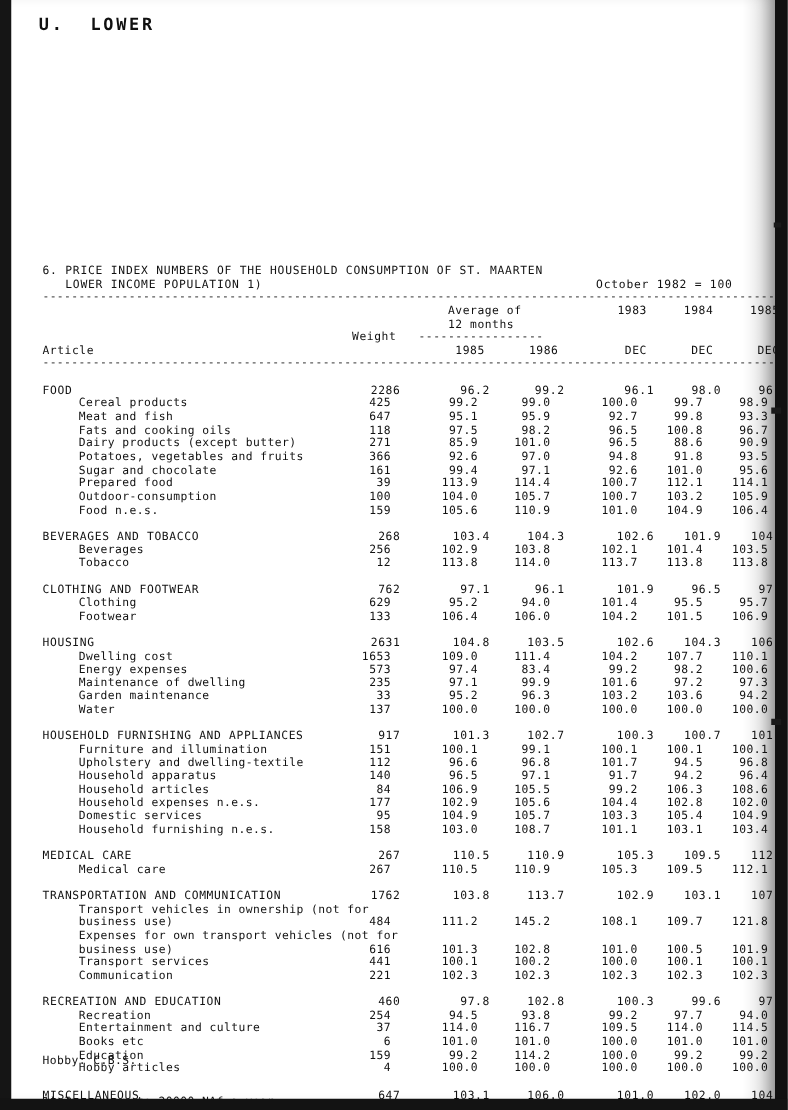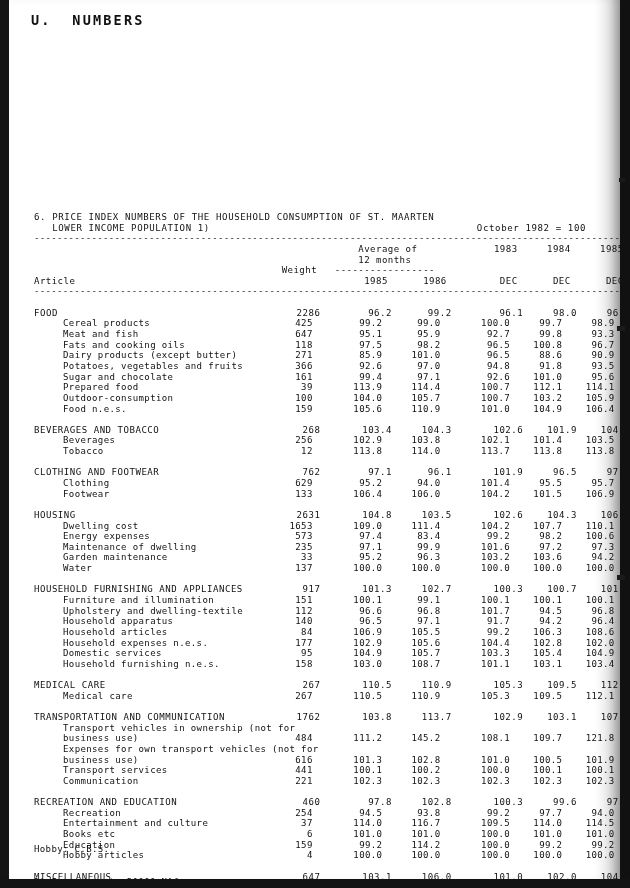--- a/index.html
+++ b/index.html
@@ -124,21 +124,21 @@
 <body>
 
 <div id="scan">
 
   <div id="page">
 
     <div class="ghost" style="left:40px; top:330px;">      
 
     </div>
 
-    <div class="pg-head">U.  NUMBERS</div>
+    <div class="pg-head">U.  LOWER</div>
 
     <div id="table-block">
       
     <span class="ln title-line">6. PRICE INDEX NUMBERS OF THE HOUSEHOLD CONSUMPTION OF ST. MAARTEN</span><span class="ln title-line">   LOWER INCOME POPULATION 1)                                            October 1982 = 100</span><span class="rule">-----------------------------------------------------------------------------------------------------------------</span><span class="ln hdr">                                                       Average of             1983     1984     1985      1986</span><span class="ln hdr">                                                       12 months</span><span class="ln hdr">                                          Weight   -----------------</span><span class="ln hdr">Article                                                 1985      1986         DEC      DEC      DEC       DEC</span><span class="rule">-----------------------------------------------------------------------------------------------------------------</span><span class="gap"> </span><span class="ln grp">FOOD                                        2286        96.2      99.2        96.1     98.0     96.3     101.9</span><span class="ln sub">     Cereal products                         425        99.2      99.0       100.0     99.7     98.9      99.1</span><span class="ln sub">     Meat and fish                           647        95.1      95.9        92.7     99.8     93.3     101.3</span><span class="ln sub">     Fats and cooking oils                   118        97.5      98.2        96.5    100.8     96.7      96.3</span><span class="ln sub">     Dairy products (except butter)          271        85.9     101.0        96.5     88.6     90.9     106.5</span><span class="ln sub">     Potatoes, vegetables and fruits         366        92.6      97.0        94.8     91.8     93.5      98.6</span><span class="ln sub">     Sugar and chocolate                     161        99.4      97.1        92.6    101.0     95.6      97.1</span><span class="ln sub">     Prepared food                            39       113.9     114.4       100.7    112.1    114.1     114.2</span><span class="ln sub">     Outdoor-consumption                     100       104.0     105.7       100.7    103.2    105.9     105.6</span><span class="ln sub">     Food n.e.s.                             159       105.6     110.9       101.0    104.9    106.4     116.2</span><span class="gap"> </span><span class="ln grp">BEVERAGES AND TOBACCO                        268       103.4     104.3       102.6    101.9    104.0     104.9</span><span class="ln sub">     Beverages                               256       102.9     103.8       102.1    101.4    103.5     104.4</span><span class="ln sub">     Tobacco                                  12       113.8     114.0       113.7    113.8    113.8     114.3</span><span class="gap"> </span><span class="ln grp">CLOTHING AND FOOTWEAR                        762        97.1      96.1       101.9     96.5     97.7      94.2</span><span class="ln sub">     Clothing                                629        95.2      94.0       101.4     95.5     95.7      92.1</span><span class="ln sub">     Footwear                                133       106.4     106.0       104.2    101.5    106.9     104.1</span><span class="gap"> </span><span class="ln grp">HOUSING                                     2631       104.8     103.5       102.6    104.3    106.2     103.9</span><span class="ln sub">     Dwelling cost                          1653       109.0     111.4       104.2    107.7    110.1     112.5</span><span class="ln sub">     Energy expenses                         573        97.4      83.4        99.2     98.2    100.6      81.5</span><span class="ln sub">     Maintenance of dwelling                 235        97.1      99.9       101.6     97.2     97.3     100.5</span><span class="ln sub">     Garden maintenance                       33        95.2      96.3       103.2    103.6     94.2      99.2</span><span class="ln sub">     Water                                   137       100.0     100.0       100.0    100.0    100.0     100.0</span><span class="gap"> </span><span class="ln grp">HOUSEHOLD FURNISHING AND APPLIANCES          917       101.3     102.7       100.3    100.7    101.4     103.0</span><span class="ln sub">     Furniture and illumination              151       100.1      99.1       100.1    100.1    100.1      98.4</span><span class="ln sub">     Upholstery and dwelling-textile         112        96.6      96.8       101.7     94.5     96.8      96.8</span><span class="ln sub">     Household apparatus                     140        96.5      97.1        91.7     94.2     96.4      96.7</span><span class="ln sub">     Household articles                       84       106.9     105.5        99.2    106.3    108.6     102.9</span><span class="ln sub">     Household expenses n.e.s.               177       102.9     105.6       104.4    102.8    102.0     107.5</span><span class="ln sub">     Domestic services                        95       104.9     105.7       103.3    105.4    104.9     106.5</span><span class="ln sub">     Household furnishing n.e.s.             158       103.0     108.7       101.1    103.1    103.4     110.2</span><span class="gap"> </span><span class="ln grp">MEDICAL CARE                                 267       110.5     110.9       105.3    109.5    112.1     110.8</span><span class="ln sub">     Medical care                            267       110.5     110.9       105.3    109.5    112.1     110.8</span><span class="gap"> </span><span class="ln grp">TRANSPORTATION AND COMMUNICATION            1762       103.8     113.7       102.9    103.1    107.0     118.9</span><span class="ln sub">     Transport vehicles in ownership (not for</span><span class="ln sub">     business use)                           484       111.2     145.2       108.1    109.7    121.8     164.1</span><span class="ln sub">     Expenses for own transport vehicles (not for</span><span class="ln sub">     business use)                           616       101.3     102.8       101.0    100.5    101.9     102.5</span><span class="ln sub">     Transport services                      441       100.1     100.2       100.0    100.1    100.1     100.3</span><span class="ln sub">     Communication                           221       102.3     102.3       102.3    102.3    102.3     102.3</span><span class="gap"> </span><span class="ln grp">RECREATION AND EDUCATION                     460        97.8     102.8       100.3     99.6     97.6     109.3</span><span class="ln sub">     Recreation                              254        94.5      93.8        99.2     97.7     94.0      93.5</span><span class="ln sub">     Entertainment and culture                37       114.0     116.7       109.5    114.0    114.5     128.3</span><span class="ln sub">     Books etc                                 6       101.0     101.0       100.0    101.0    101.0     101.0</span><span class="ln sub">     Education                               159        99.2     114.2       100.0     99.2     99.2     130.6</span><span class="ln sub">     Hobby articles                            4       100.0     100.0       100.0    100.0    100.0     100.0</span><span class="gap"> </span><span class="ln grp">MISCELLANEOUS                                647       103.1     106.0       101.0    102.0    104.6     108.0</span></div>
 
     <div class="foot">
       <span class="ln">Hobby: C.B.S.</span>
       <span class="ln">1) Income up to 20000 NAf a year</span>
     </div>
 

